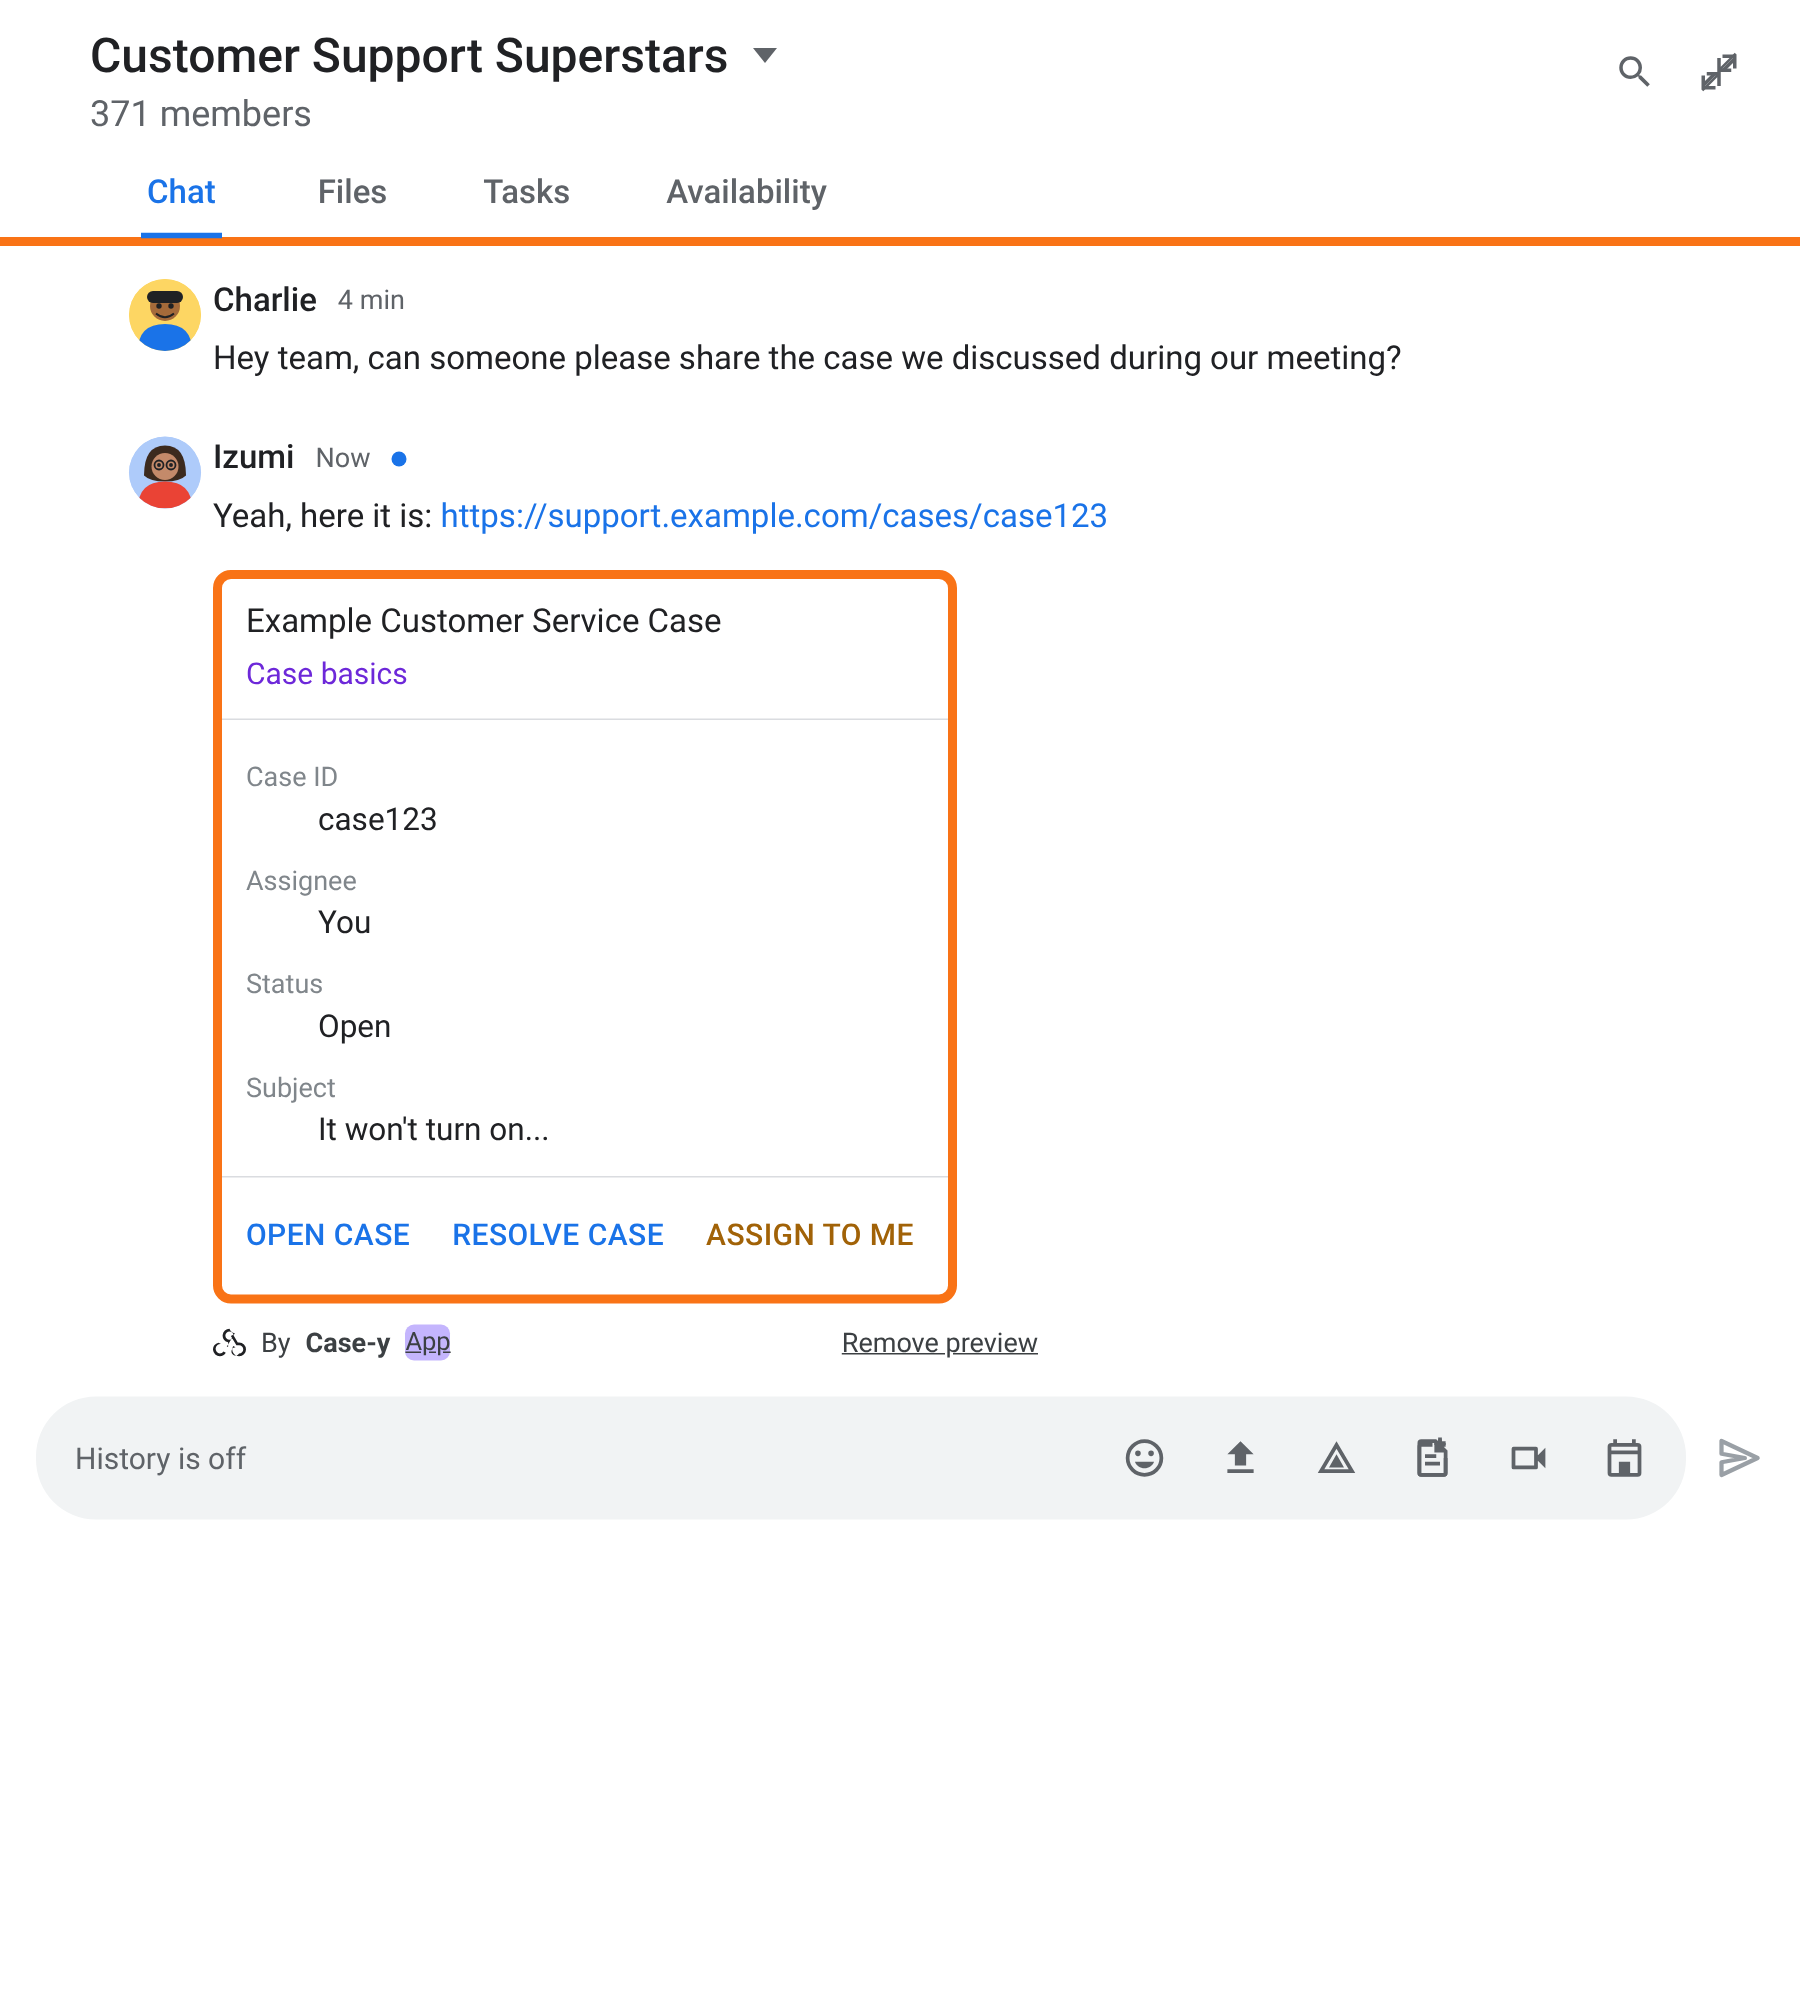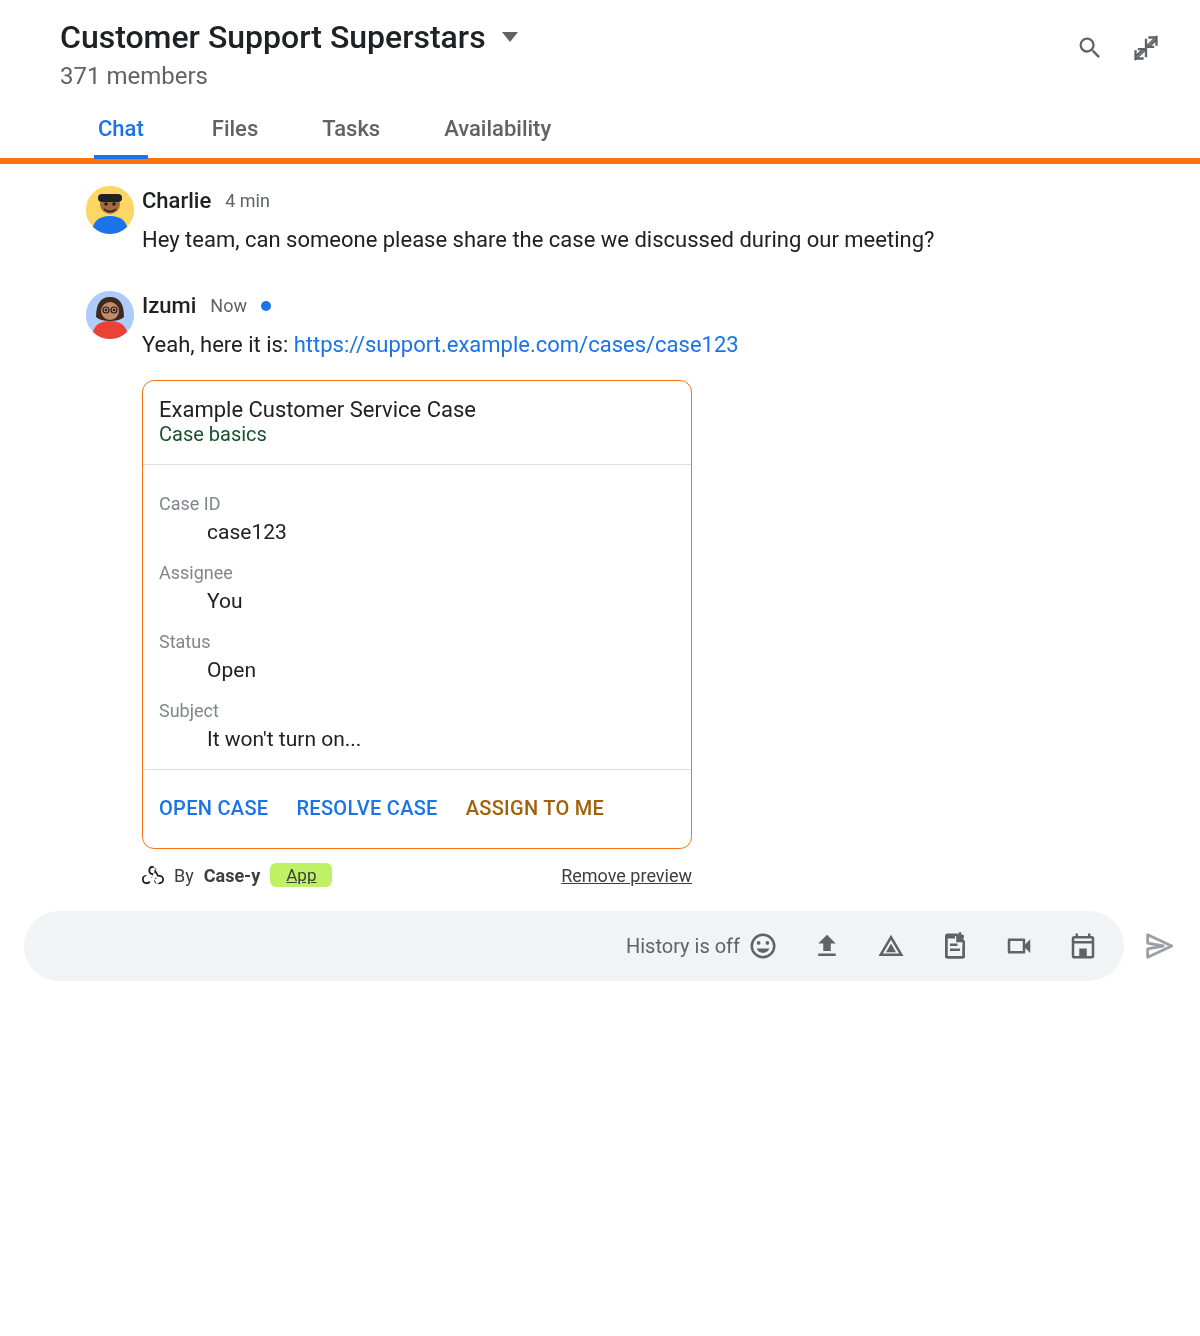--- a/index.html
+++ b/index.html
@@ -83,31 +83,31 @@
   .msg-author { font-size: 22px; font-weight: 500; color: #202124; }
   .msg-time { font-size: 18px; color: #5f6368; }
   .status-dot {
     width: 10px; height: 10px; border-radius: 50%;
     background: #1a73e8; display: inline-block;
   }
   .msg-text { font-size: 22px; color: #202124; margin-top: 10px; line-height: 1.55; max-width: 820px; }
   .msg-link { color: #1a73e8; text-decoration: none; }
   .card {
     margin-top: 18px;
-    border: 1px solid #f97316;
+    border: 6px solid #f97316;
     border-radius: 12px;
-    width: 550px;
+    width: 496px;
     overflow: hidden;
   }
   .card-header {
     padding: 16px 16px 18px 16px;
     border-bottom: 1px solid #dadce0;
   }
   .card-title { font-size: 22px; color: #202124; }
-  .card-subtitle { font-size: 20px; color: #14532d; }
+  .card-subtitle { font-size: 20px; color: #6d28d9; margin-top: 10px; }
   .card-fields { padding: 10px 16px 18px 16px; }
   .field { margin-top: 18px; }
   .field-label { font-size: 18px; color: #80868b; }
   .field-value { font-size: 21px; color: #202124; margin-top: 6px; margin-left: 48px; }
   .card-actions {
     border-top: 1px solid #dadce0;
     padding: 26px 16px 28px 16px;
     display: flex;
     gap: 28px;
   }
@@ -124,48 +124,47 @@
     align-items: center;
     justify-content: space-between;
     width: 550px;
     margin-top: 14px;
     font-size: 18px;
   }
   .by-wrap { display: flex; align-items: center; gap: 10px; color: #3c4043; }
   .app-icon { width: 22px; height: 22px; fill: #202124; }
   .app-name { font-weight: 700; }
   .app-badge {
-    background: #bef264;
+    background: #c4b5fd;
     color: #3c4043;
-    padding: 2px 16px;
+    padding: 2px 0;
     border-radius: 6px;
     font-size: 17px;
     text-decoration: underline;
   }
   .remove-preview {
     color: #3c4043;
     text-decoration: underline;
     cursor: pointer;
   }
   .composer-wrap {
     display: flex;
     align-items: center;
     gap: 18px;
     padding: 0 24px 30px 24px;
   }
   .composer {
     flex: 1;
     background: #f1f3f4;
     border-radius: 40px;
-    height: 70px;
+    height: 82px;
     display: flex;
     align-items: center;
     padding: 0 26px;
     gap: 8px;
-    text-align: right;
   }
   .composer-input {
     flex: 1;
     font-size: 20px;
     color: #5f6368;
   }
   .composer-icons { display: flex; gap: 34px; align-items: center; }
   .composer-icon { width: 30px; height: 30px; fill: #5f6368; cursor: pointer; }
   .send-icon { width: 34px; height: 34px; fill: #9aa0a6; cursor: pointer; }
 </style>

